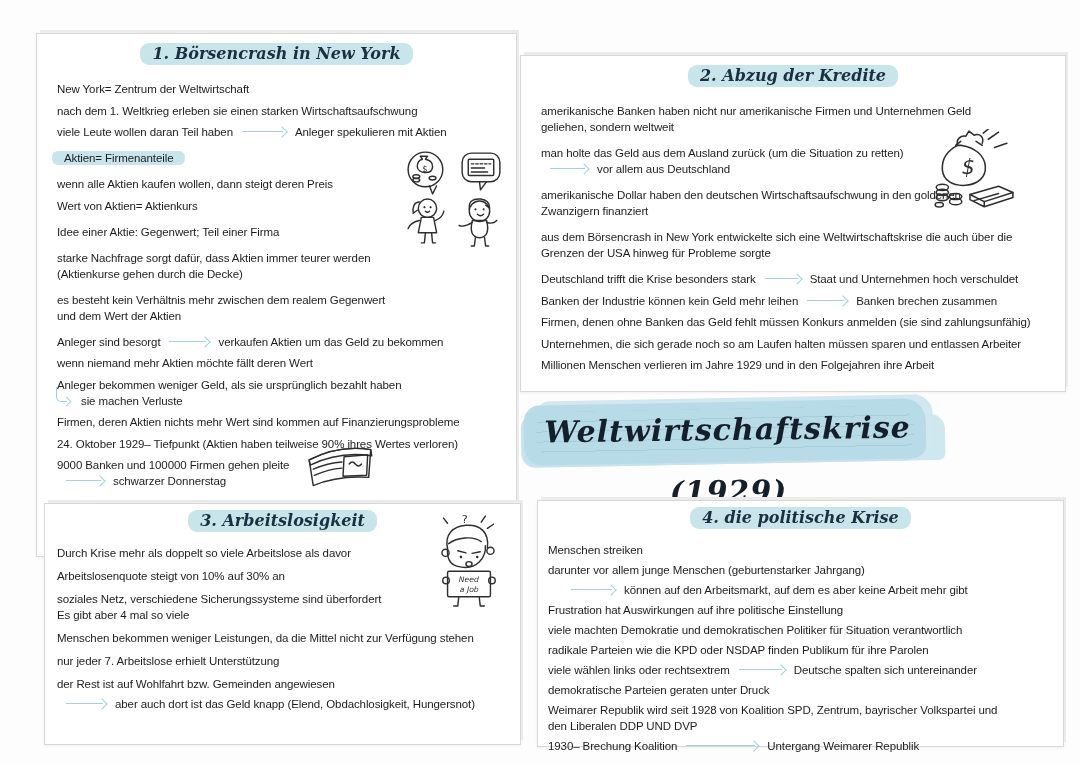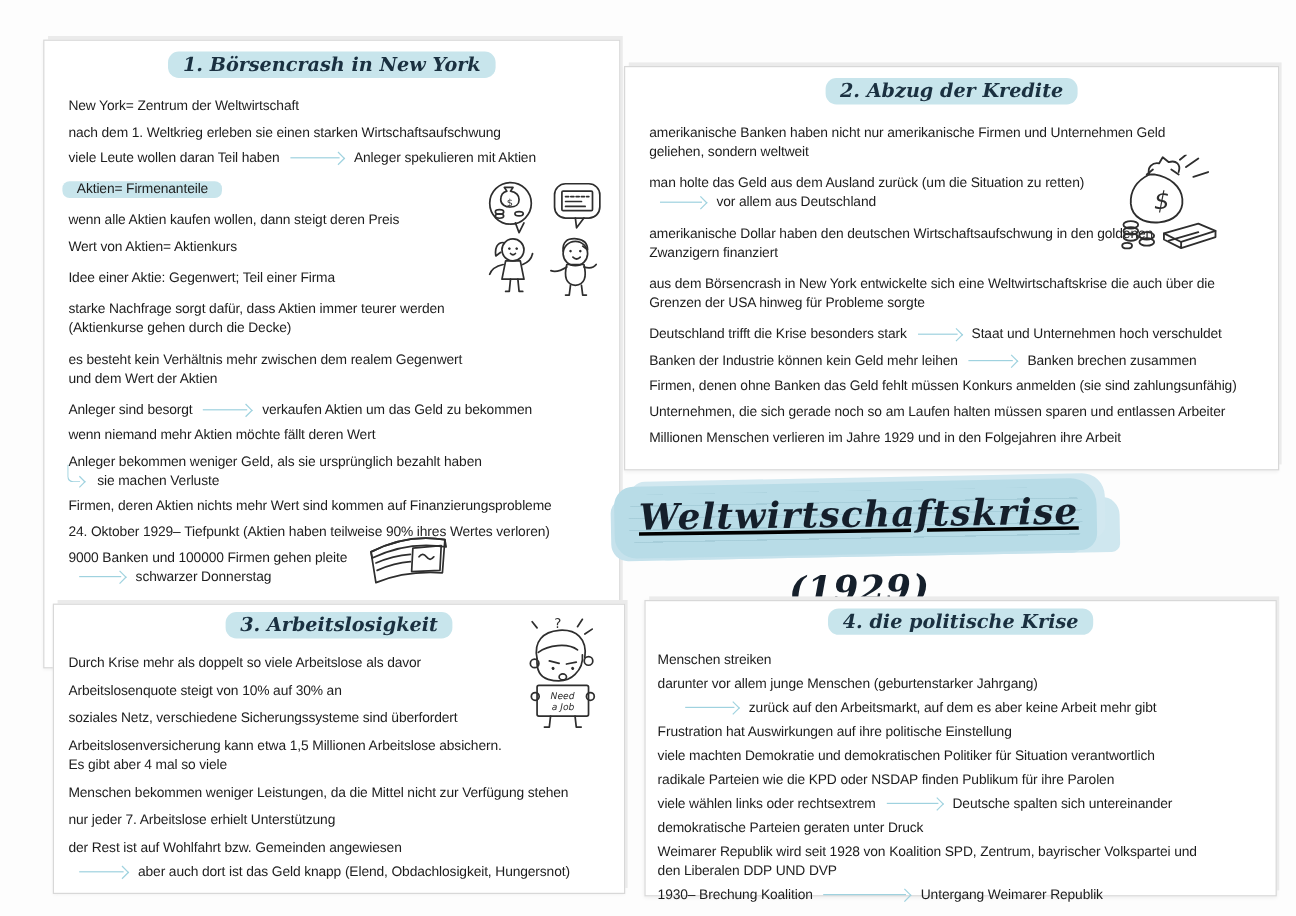--- a/index.html
+++ b/index.html
@@ -50,21 +50,21 @@
   }
   .arrow{display:inline-block;flex:none;position:relative;height:12px;width:40px;margin:0 9px;}
   .arrow::before{content:"";position:absolute;left:0;right:3px;top:5px;border-top:1.6px solid var(--ar,#9fd2df);}
   .arrow::after{content:"";position:absolute;right:0;top:2.3px;width:7px;height:7px;
     border-top:1.6px solid var(--ar,#9fd2df);border-right:1.6px solid var(--ar,#9fd2df);transform:rotate(45deg);}
   .corner{display:inline-block;flex:none;position:relative;width:22px;height:14px;margin:0 8px 0 -6px;}
   .corner::before{content:"";position:absolute;left:5px;top:-7px;width:10px;height:14px;
     border-left:1.6px solid var(--ar,#9fd2df);border-bottom:1.6px solid var(--ar,#9fd2df);border-radius:0 0 0 5px;}
   .corner::after{content:"";position:absolute;left:12px;top:4px;width:6px;height:6px;
     border-top:1.6px solid var(--ar,#9fd2df);border-right:1.6px solid var(--ar,#9fd2df);transform:rotate(45deg);}
-  .main-title{position:absolute;left:512px;top:399px;width:408px;height:68px;text-decoration:underline;}
+  .main-title{position:absolute;left:524px;top:399px;width:408px;height:68px;}
   .brush{
     position:absolute;left:0;right:6px;top:3px;bottom:5px;
     background:var(--brush,#b8dce7);
     border-radius:16px 22px 14px 18px;
     transform:rotate(-1.1deg);
     box-shadow:10px -7px 0 -3px #d2e8f0, -7px 6px 0 -4px #c6e2ec, 26px 9px 0 -7px #cfe7ef;
   }
   .brush::after{
     content:"";position:absolute;inset:7px 12px;border-radius:inherit;
     background:repeating-linear-gradient(180deg,transparent 0 9px,rgba(96,148,164,.20) 9px 10px);
@@ -284,23 +284,20 @@
   <div class="card-body">
       <div class="line">
         <span class="txt">Durch Krise mehr als doppelt so viele Arbeitslose als davor</span>
       </div>
       <div class="line gap">
         <span class="txt">Arbeitslosenquote steigt von 10% auf 30% an</span>
       </div>
       <div class="line gap">
         <span class="txt">soziales Netz, verschiedene Sicherungssysteme sind überfordert</span>
       </div>
-      <div class="line gap">
-        <span class="txt">Arbeitslosenversicherung kann etwa 1,5 Millionen Arbeitslose absichern.</span>
-      </div>
       <div class="line wrap">
         <span class="txt">Es gibt aber 4 mal so viele</span>
       </div>
       <div class="line gap">
         <span class="txt">Menschen bekommen weniger Leistungen, da die Mittel nicht zur Verfügung stehen</span>
       </div>
       <div class="line gap">
         <span class="txt">nur jeder 7. Arbeitslose erhielt Unterstützung</span>
       </div>
       <div class="line gap">
@@ -341,21 +338,21 @@
   </div>
   <div class="card-body">
       <div class="line">
         <span class="txt">Menschen streiken</span>
       </div>
       <div class="line">
         <span class="txt">darunter vor allem junge Menschen (geburtenstarker Jahrgang)</span>
       </div>
       <div class="line" style="padding-left: 14px;">
         <span class="arrow" style="width: 44px;"></span>
-        <span class="txt">zurück auf den Arbeitsmarkt, auf dem es aber keine Arbeit mehr gibt</span>
+        <span class="txt">können auf den Arbeitsmarkt, auf dem es aber keine Arbeit mehr gibt</span>
       </div>
       <div class="line">
         <span class="txt">Frustration hat Auswirkungen auf ihre politische Einstellung</span>
       </div>
       <div class="line">
         <span class="txt">viele machten Demokratie und demokratischen Politiker für Situation verantwortlich</span>
       </div>
       <div class="line">
         <span class="txt">radikale Parteien wie die KPD oder NSDAP finden Publikum für ihre Parolen</span>
       </div>

